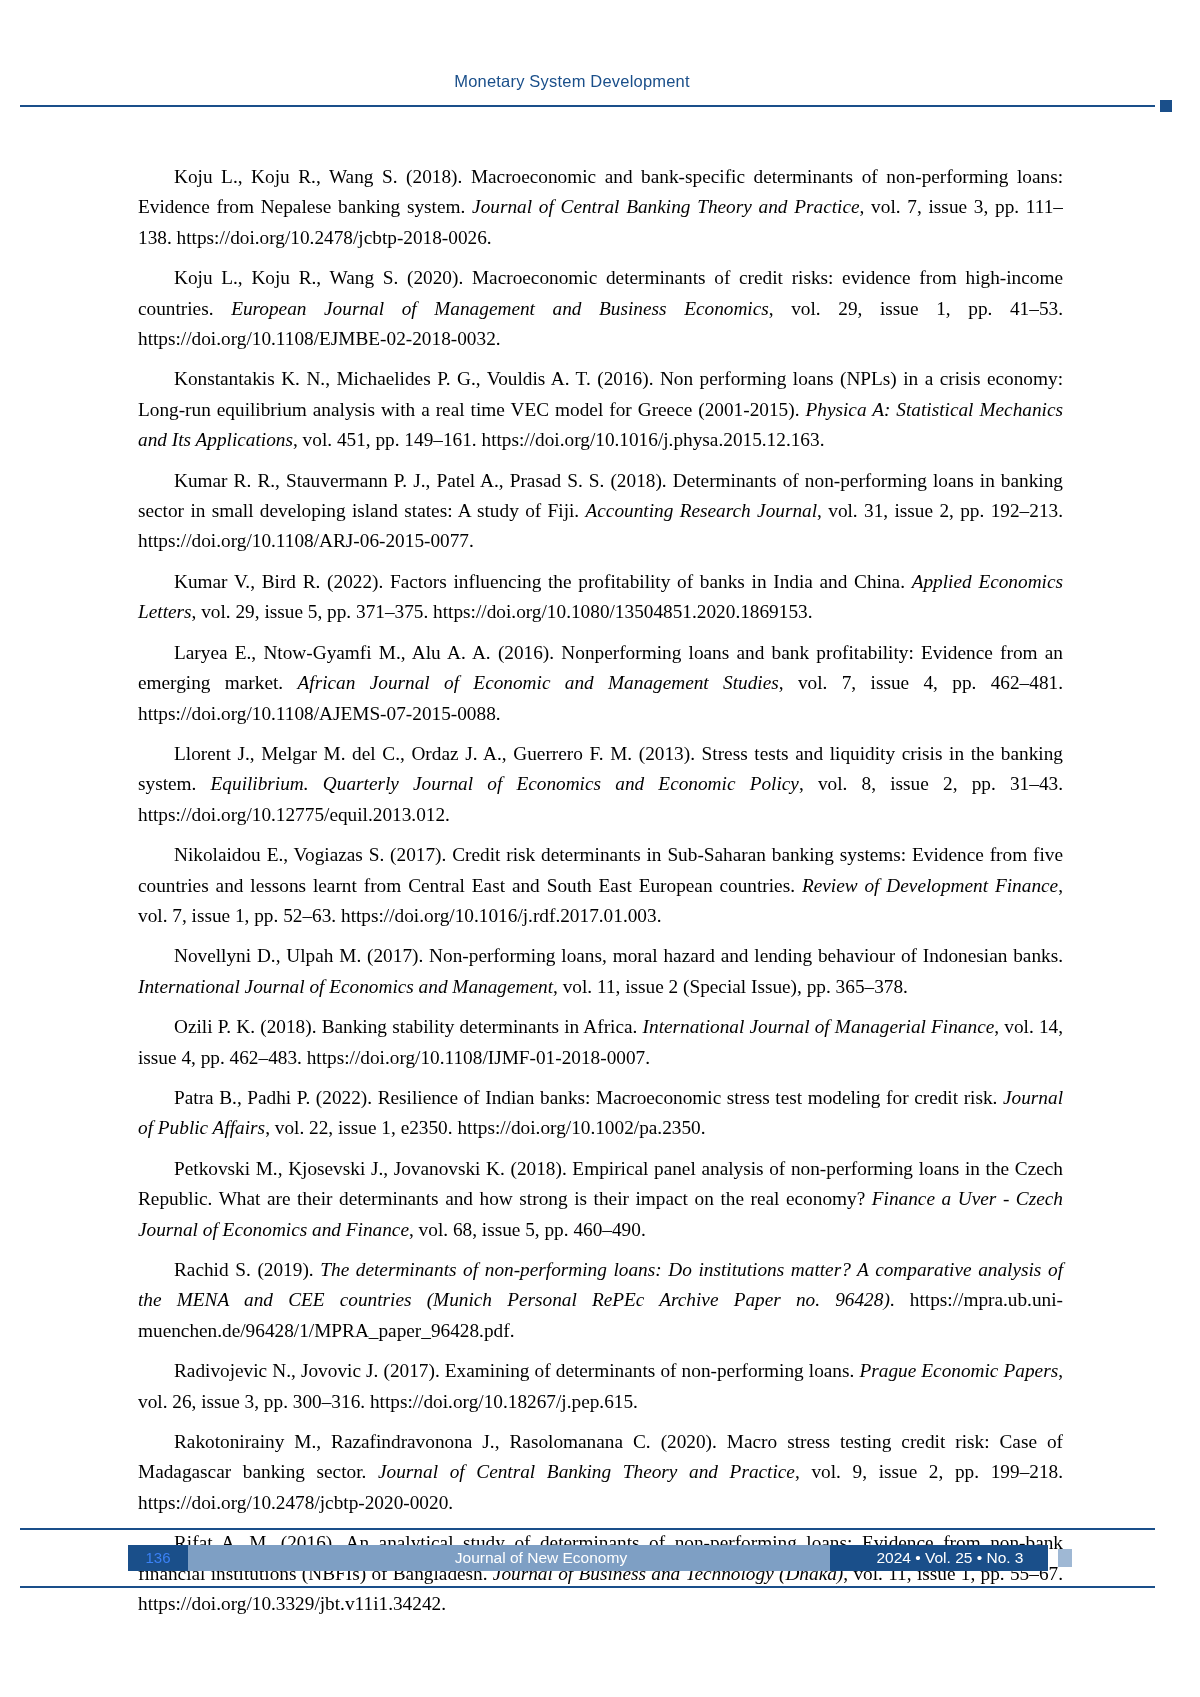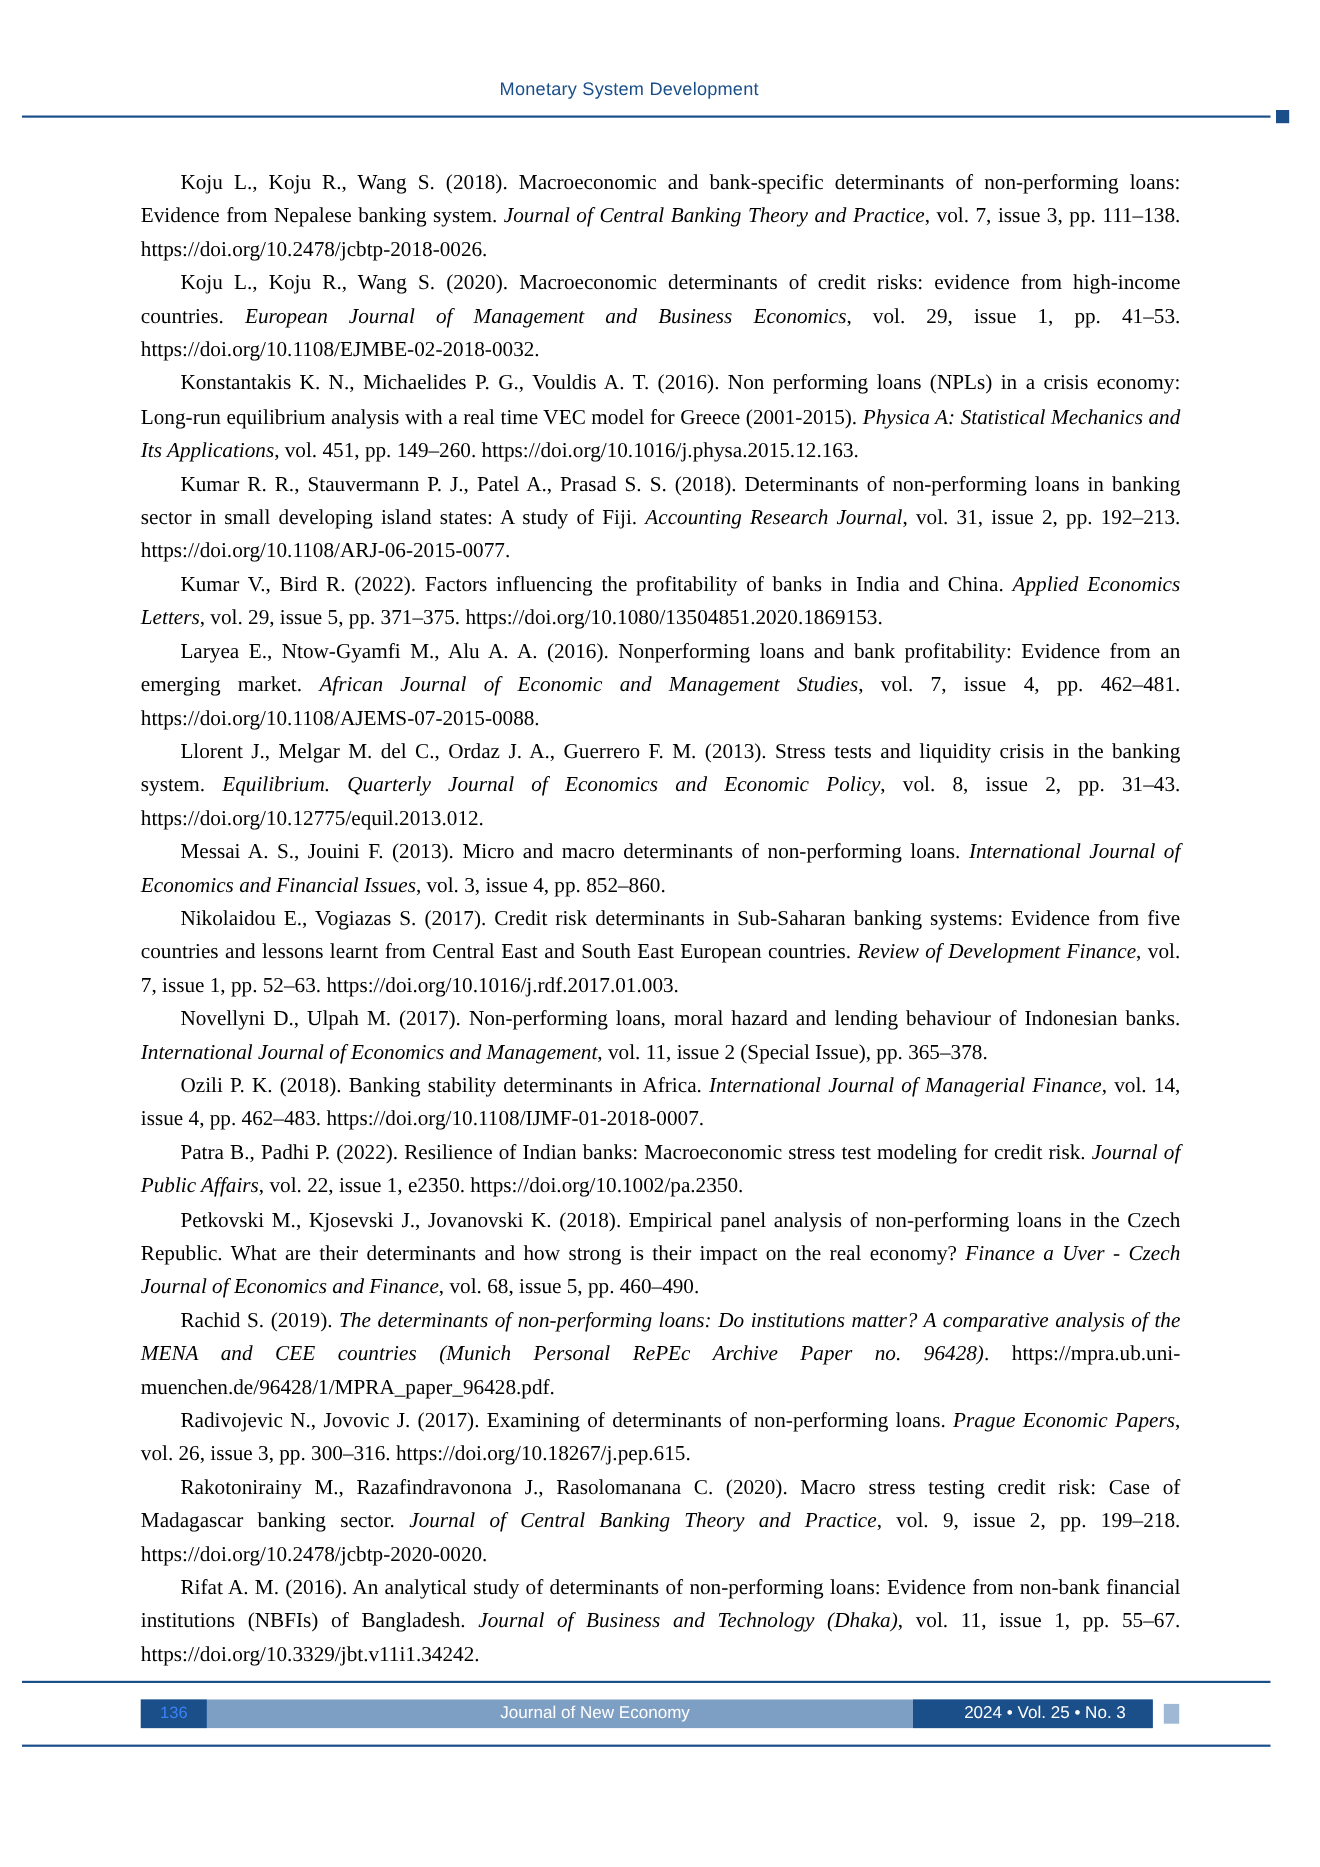--- a/index.html
+++ b/index.html
@@ -54,21 +54,21 @@
   }
 
   
   .content {
     position: absolute;
     top: 152px;
     left: 128px;
     width: 945px;
   }
   p.ref {
-    margin: 0;
+    margin: 10px;
     text-indent: 36px;
     text-align: justify;
     font-size: 19.3px;
     line-height: 30.4px;
     hyphens: auto;
     -webkit-hyphens: auto;
   }
   .it { font-style: italic; }
   .footer-rule-top {
     position: absolute;
@@ -163,26 +163,25 @@
 
   <div class="header">
     <span class="header-title">Monetary System Development</span>
   </div>
   <div class="header-rule"></div>
   <div class="header-square"></div>
 
   <div class="content" id="reference-list">
       <p class="ref"><span>Koju L., Koju R., Wang S. (2018). Macroeconomic and bank-specific determinants of non-performing loans: Evidence from Nepalese banking system. </span><span class="it">Journal of Central Banking Theory and Practice</span><span>, vol. 7, issue 3, pp. 111–138. https://doi.org/10.2478/jcbtp-2018-0026.</span></p>
       <p class="ref"><span>Koju L., Koju R., Wang S. (2020). Macroeconomic determinants of credit risks: evidence from high-income countries. </span><span class="it">European Journal of Management and Business Economics</span><span>, vol. 29, issue 1, pp. 41–53. https://doi.org/10.1108/EJMBE-02-2018-0032.</span></p>
-      <p class="ref"><span>Konstantakis K. N., Michaelides P. G., Vouldis A. T. (2016). Non performing loans (NPLs) in a crisis economy: Long-run equilibrium analysis with a real time VEC model for Greece (2001-2015). </span><span class="it">Physica A: Statistical Mechanics and Its Applications</span><span>, vol. 451, pp. 149–260. https://doi.org/10.1016/j.physa.2015.12.163.</span></p>
+      <p class="ref"><span>Konstantakis K. N., Michaelides P. G., Vouldis A. T. (2016). Non performing loans (NPLs) in a crisis economy: Long-run equilibrium analysis with a real time VEC model for Greece (2001-2015). </span><span class="it">Physica A: Statistical Mechanics and Its Applications</span><span>, vol. 451, pp. 149–161. https://doi.org/10.1016/j.physa.2015.12.163.</span></p>
       <p class="ref"><span>Kumar R. R., Stauvermann P. J., Patel A., Prasad S. S. (2018). Determinants of non-performing loans in banking sector in small developing island states: A study of Fiji. </span><span class="it">Accounting Research Journal</span><span>, vol. 31, issue 2, pp. 192–213. https://doi.org/10.1108/ARJ-06-2015-0077.</span></p>
       <p class="ref"><span>Kumar V., Bird R. (2022). Factors influencing the profitability of banks in India and China. </span><span class="it">Applied Economics Letters</span><span>, vol. 29, issue 5, pp. 371–375. https://doi.org/10.1080/13504851.2020.1869153.</span></p>
       <p class="ref"><span>Laryea E., Ntow-Gyamfi M., Alu A. A. (2016). Nonperforming loans and bank profitability: Evidence from an emerging market. </span><span class="it">African Journal of Economic and Management Studies</span><span>, vol. 7, issue 4, pp. 462–481. https://doi.org/10.1108/AJEMS-07-2015-0088.</span></p>
       <p class="ref"><span>Llorent J., Melgar M. del C., Ordaz J. A., Guerrero F. M. (2013). Stress tests and liquidity crisis in the banking system. </span><span class="it">Equilibrium. Quarterly Journal of Economics and Economic Policy</span><span>, vol. 8, issue 2, pp. 31–43. https://doi.org/10.12775/equil.2013.012.</span></p>
-      <p class="ref"><span>Messai A. S., Jouini F. (2013). Micro and macro determinants of non-performing loans. </span><span class="it">International Journal of Economics and Financial Issues</span><span>, vol. 3, issue 4, pp. 852–860.</span></p>
       <p class="ref"><span>Nikolaidou E., Vogiazas S. (2017). Credit risk determinants in Sub-Saharan banking systems: Evidence from five countries and lessons learnt from Central East and South East European countries. </span><span class="it">Review of Development Finance</span><span>, vol. 7, issue 1, pp. 52–63. https://doi.org/10.1016/j.rdf.2017.01.003.</span></p>
       <p class="ref"><span>Novellyni D., Ulpah M. (2017). Non-performing loans, moral hazard and lending behaviour of Indonesian banks. </span><span class="it">International Journal of Economics and Management</span><span>, vol. 11, issue 2 (Special Issue), pp. 365–378.</span></p>
       <p class="ref"><span>Ozili P. K. (2018). Banking stability determinants in Africa. </span><span class="it">International Journal of Managerial Finance</span><span>, vol. 14, issue 4, pp. 462–483. https://doi.org/10.1108/IJMF-01-2018-0007.</span></p>
       <p class="ref"><span>Patra B., Padhi P. (2022). Resilience of Indian banks: Macroeconomic stress test modeling for credit risk. </span><span class="it">Journal of Public Affairs</span><span>, vol. 22, issue 1, e2350. https://doi.org/10.1002/pa.2350.</span></p>
       <p class="ref"><span>Petkovski M., Kjosevski J., Jovanovski K. (2018). Empirical panel analysis of non-performing loans in the Czech Republic. What are their determinants and how strong is their impact on the real economy? </span><span class="it">Finance a Uver - Czech Journal of Economics and Finance</span><span>, vol. 68, issue 5, pp. 460–490.</span></p>
       <p class="ref"><span>Rachid S. (2019). </span><span class="it">The determinants of non-performing loans: Do institutions matter? A comparative analysis of the MENA and CEE countries (Munich Personal RePEc Archive Paper no. 96428)</span><span>. https://mpra.ub.uni-muenchen.de/96428/1/MPRA_paper_96428.pdf.</span></p>
       <p class="ref"><span>Radivojevic N., Jovovic J. (2017). Examining of determinants of non-performing loans. </span><span class="it">Prague Economic Papers</span><span>, vol. 26, issue 3, pp. 300–316. https://doi.org/10.18267/j.pep.615.</span></p>
       <p class="ref"><span>Rakotonirainy M., Razafindravonona J., Rasolomanana C. (2020). Macro stress testing credit risk: Case of Madagascar banking sector. </span><span class="it">Journal of Central Banking Theory and Practice</span><span>, vol. 9, issue 2, pp. 199–218. https://doi.org/10.2478/jcbtp-2020-0020.</span></p>
       <p class="ref"><span>Rifat A. M. (2016). An analytical study of determinants of non-performing loans: Evidence from non-bank financial institutions (NBFIs) of Bangladesh. </span><span class="it">Journal of Business and Technology (Dhaka)</span><span>, vol. 11, issue 1, pp. 55–67. https://doi.org/10.3329/jbt.v11i1.34242.</span></p>
     </div>

